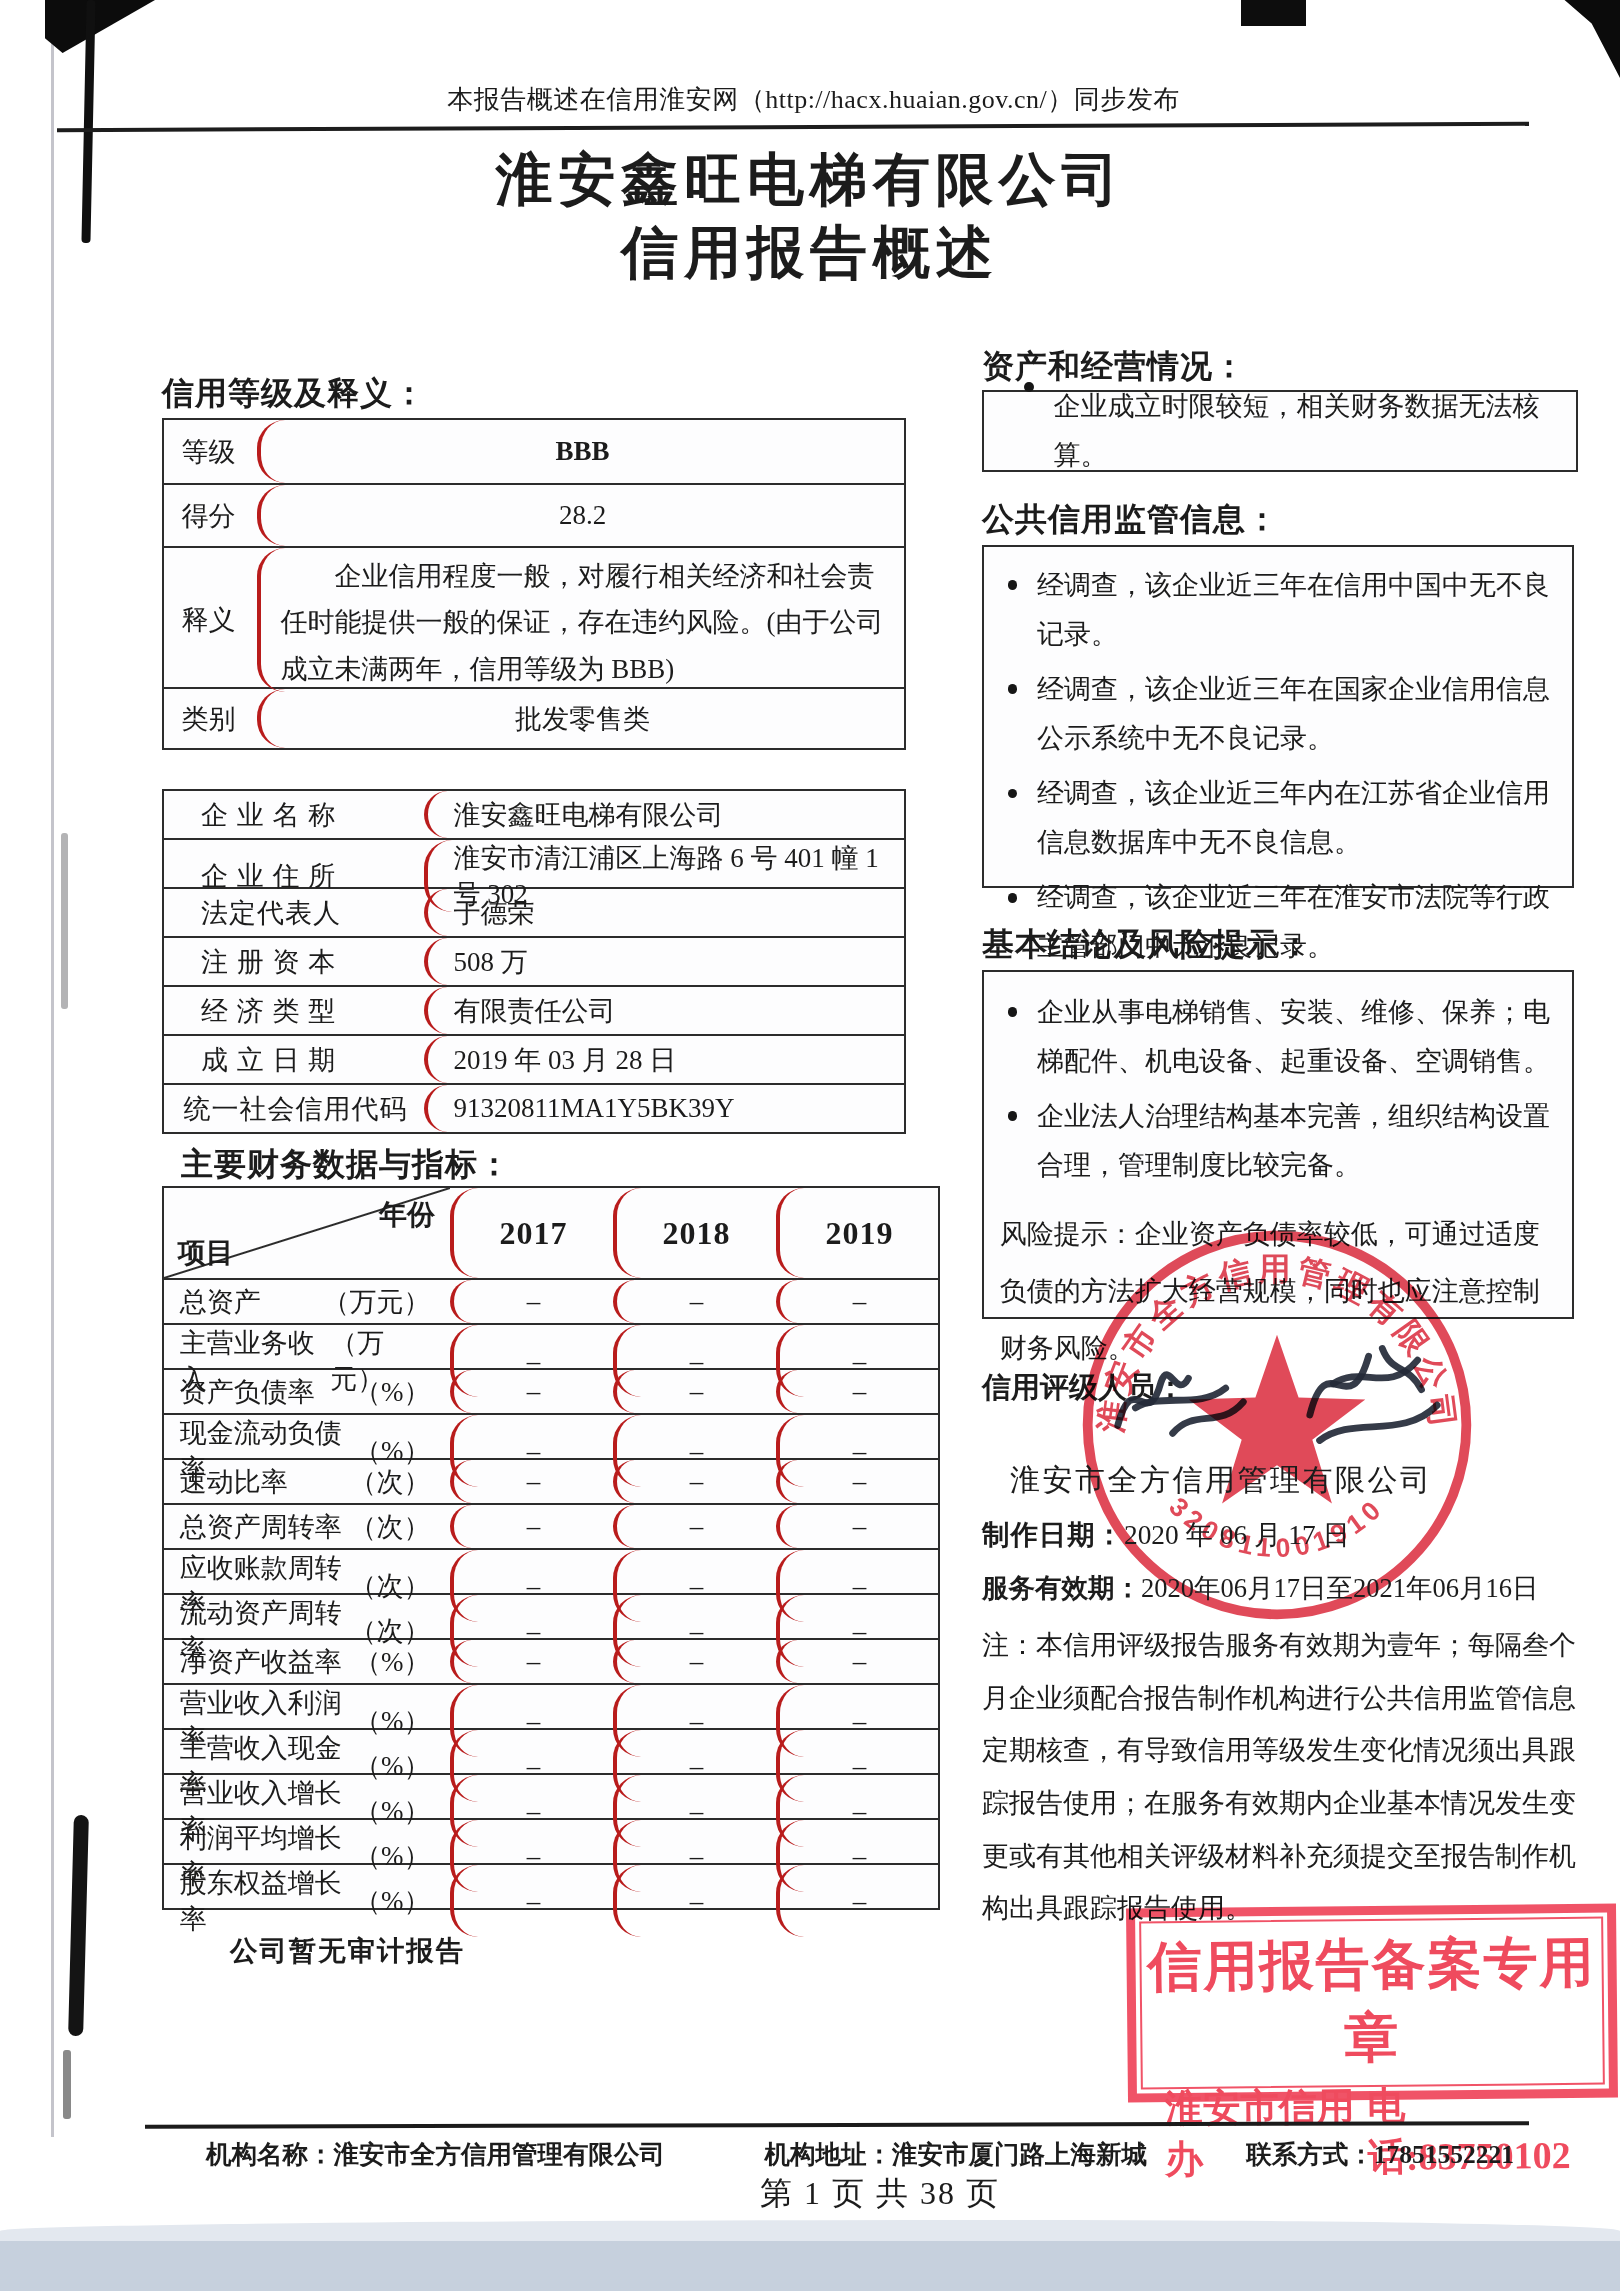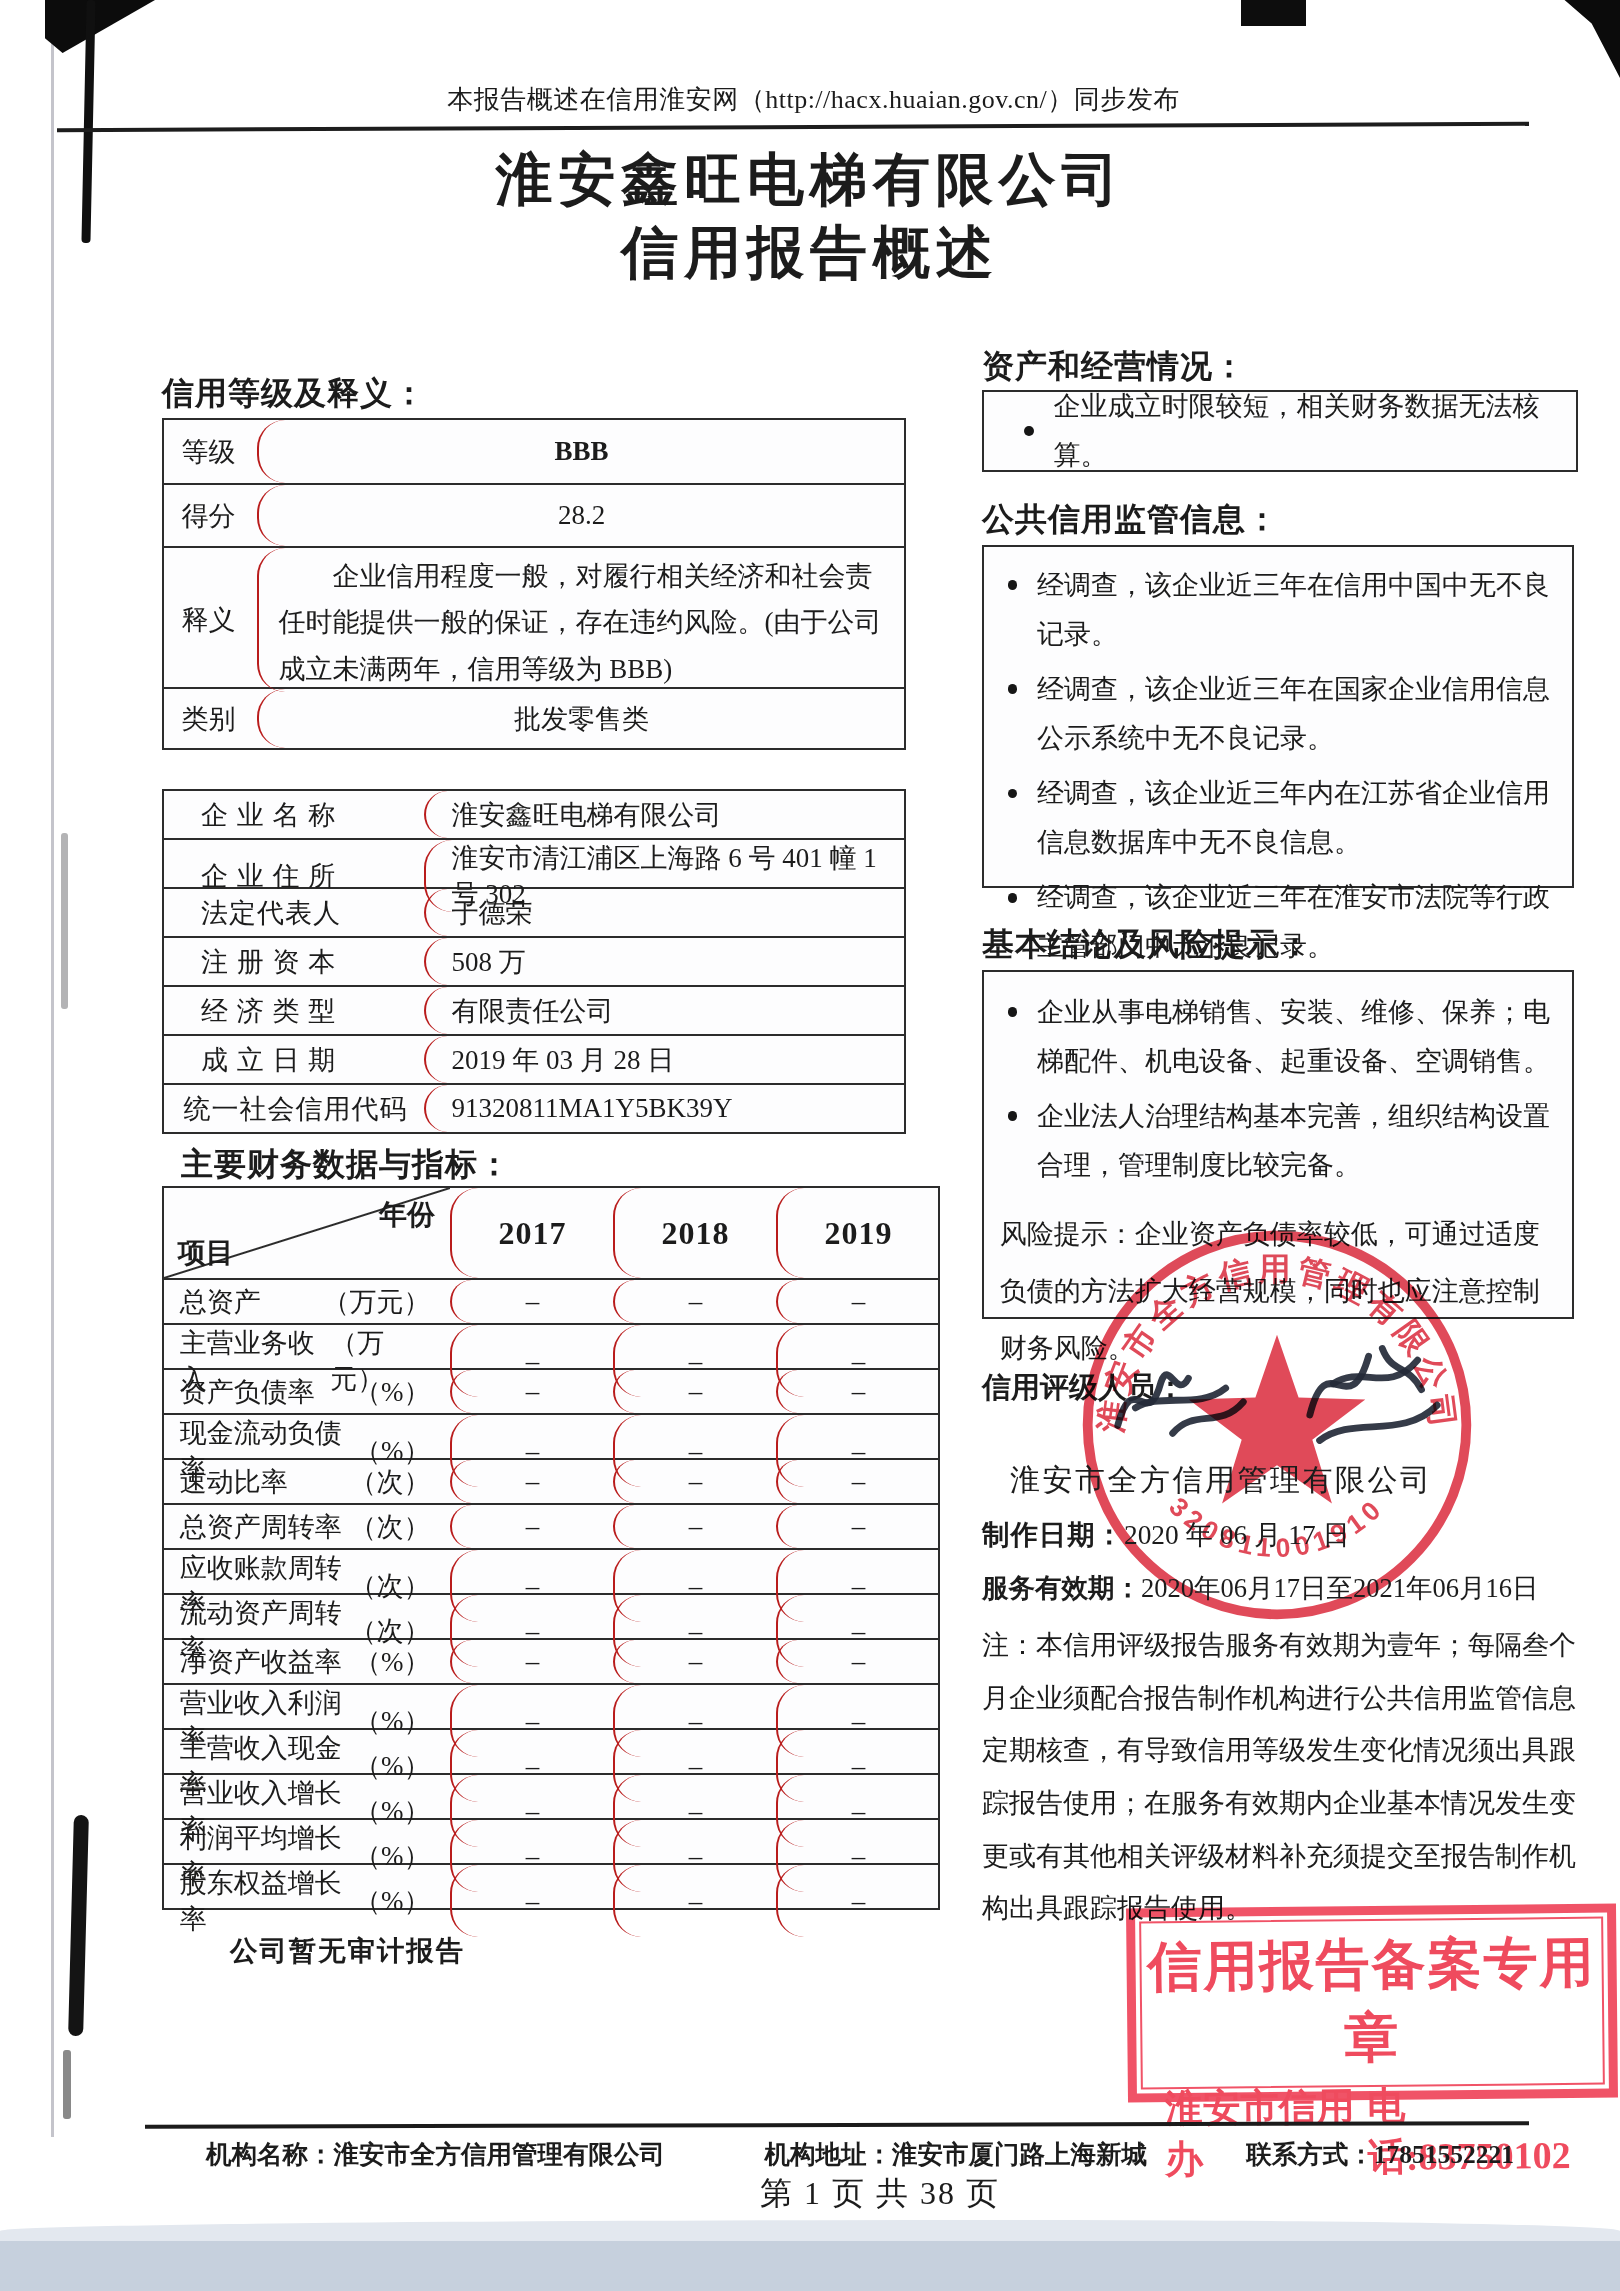--- a/index.html
+++ b/index.html
@@ -27,21 +27,21 @@
          font-weight:900;font-size:57px;letter-spacing:5.9px;line-height:1.28;}
 
   
   .h-sec{font-size:32px;font-weight:700;letter-spacing:1px;}
 
   
   .tbl{border:2.9px solid #2c2c2c;background:#fdfdfe;}
   .trow{display:grid;border-top:2px solid #2c2c2c;}
   .trow:first-child{border-top:none;}
   .trow > div{display:flex;align-items:center;font-size:27px;}
-  .trow > div + div{border-left:2px solid #b91c1c;border-radius:28px;}
+  .trow > div + div{border-left:4px solid #b91c1c;border-radius:28px;}
 
   
   .rate-tbl{left:162px;top:418px;width:740px;}
   .rate-tbl .trow{grid-template-columns:93px 1fr;}
   .rate-label{padding-left:17.6px;}
   .rate-val{justify-content:center;font-weight:700;}
   .rr1{height:63px;} .rr2{height:61px;} .rr4{height:59px;}
   .rr2 .rate-val,.rr4 .rate-val{font-weight:400;}
   .rr3{height:139px;}
   .rr3 .rate-val{font-weight:400;justify-content:flex-start;align-items:flex-start;
@@ -316,21 +316,21 @@
         </div>
       <div class="fin-val">–</div>
       <div class="fin-val">–</div>
       <div class="fin-val">–</div>
     </div>
   </div>
   <div class="abs audit-note" style="top: 1933px;">公司暂无审计报告</div>
 
   <div class="abs h-sec rh1">资产和经营情况：</div>
   <div class="abs rbox box1">
-    <div class="bullet" style="margin:0;align-items:center;padding-left:40px;">
+    <div class="bullet" style="margin:0;padding-left:40px;">
       <span class="dot" style="margin-top:0;"></span>
       <span class="btext">企业成立时限较短，相关财务数据无法核算。</span>
     </div>
   </div>
 
   <div class="abs h-sec rh2">公共信用监管信息：</div>
   <div class="abs rbox box2">
     <div class="bullet">
       <span class="dot"></span>
       <span class="btext">经调查，该企业近三年在信用中国中无不良记录。</span>

